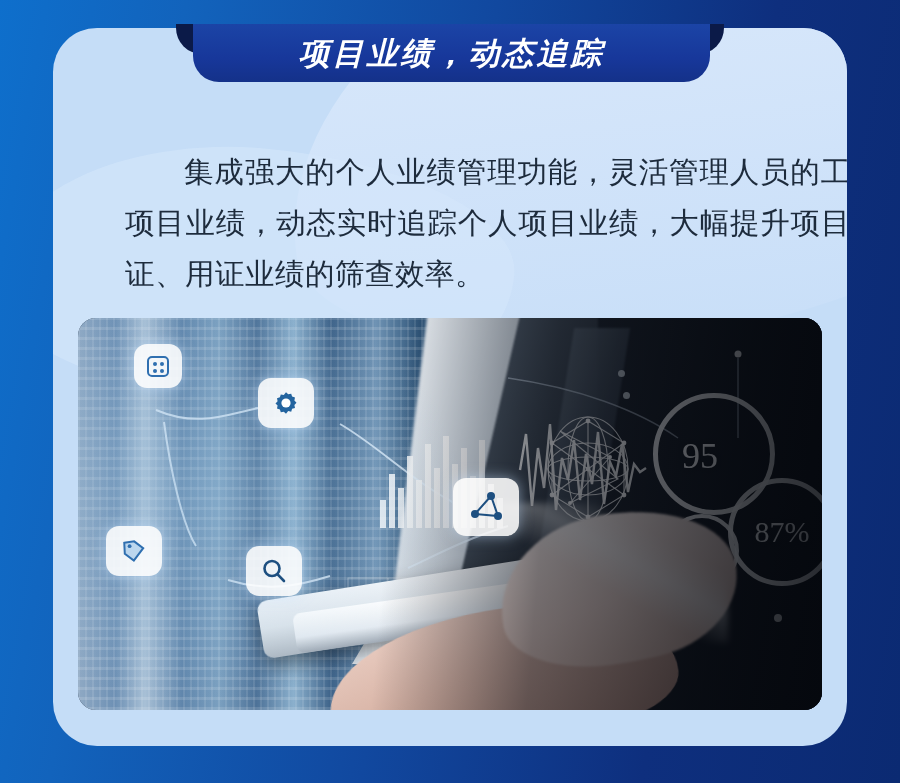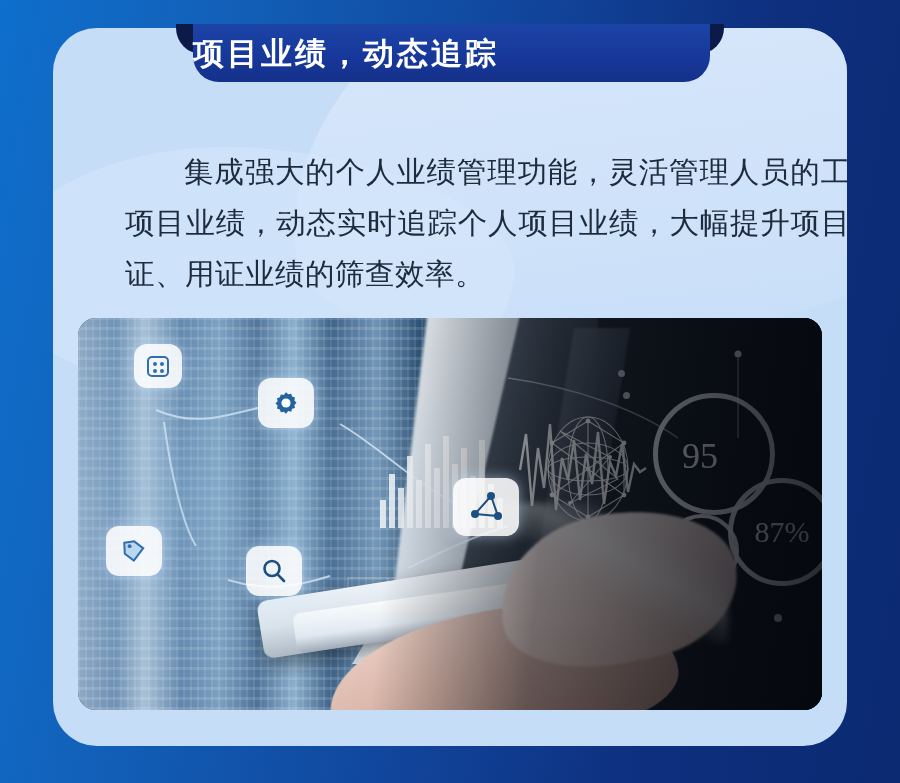--- a/index.html
+++ b/index.html
@@ -32,21 +32,21 @@
   #ribbon-wrap { position:absolute; left:0; top:-2px; width:900px; height:90px; }
   .ribbon-tail {
     position:absolute; top:26px; width:58px; height:30px; background:#0B1A48;
   }
   #ribbon-tail-left  { left:176px; border-radius:0 0 0 26px; }
   #ribbon-tail-right { left:666px; border-radius:0 0 26px 0; }
   #ribbon {
     position:absolute; left:193px; top:26px; width:517px; height:58px;
     background:linear-gradient(180deg,#1B44A6 0%,#17379A 60%,#143189 100%);
     border-radius:0 0 26px 26px;
-    display:flex; align-items:center; justify-content:flex-start;
+    display:flex; align-items:center; justify-content:center;font-style:italic;
   }
   #ribbon-title {
     color:#FFFFFF; font-size:31px; font-weight:bold; letter-spacing:3px;
     line-height:1; white-space:nowrap;
   }
 
   
   #body-copy {
     position:absolute; left:72px; top:118px; width:756px;
     color:#1D2B3C; font-size:29.5px; line-height:51px;

